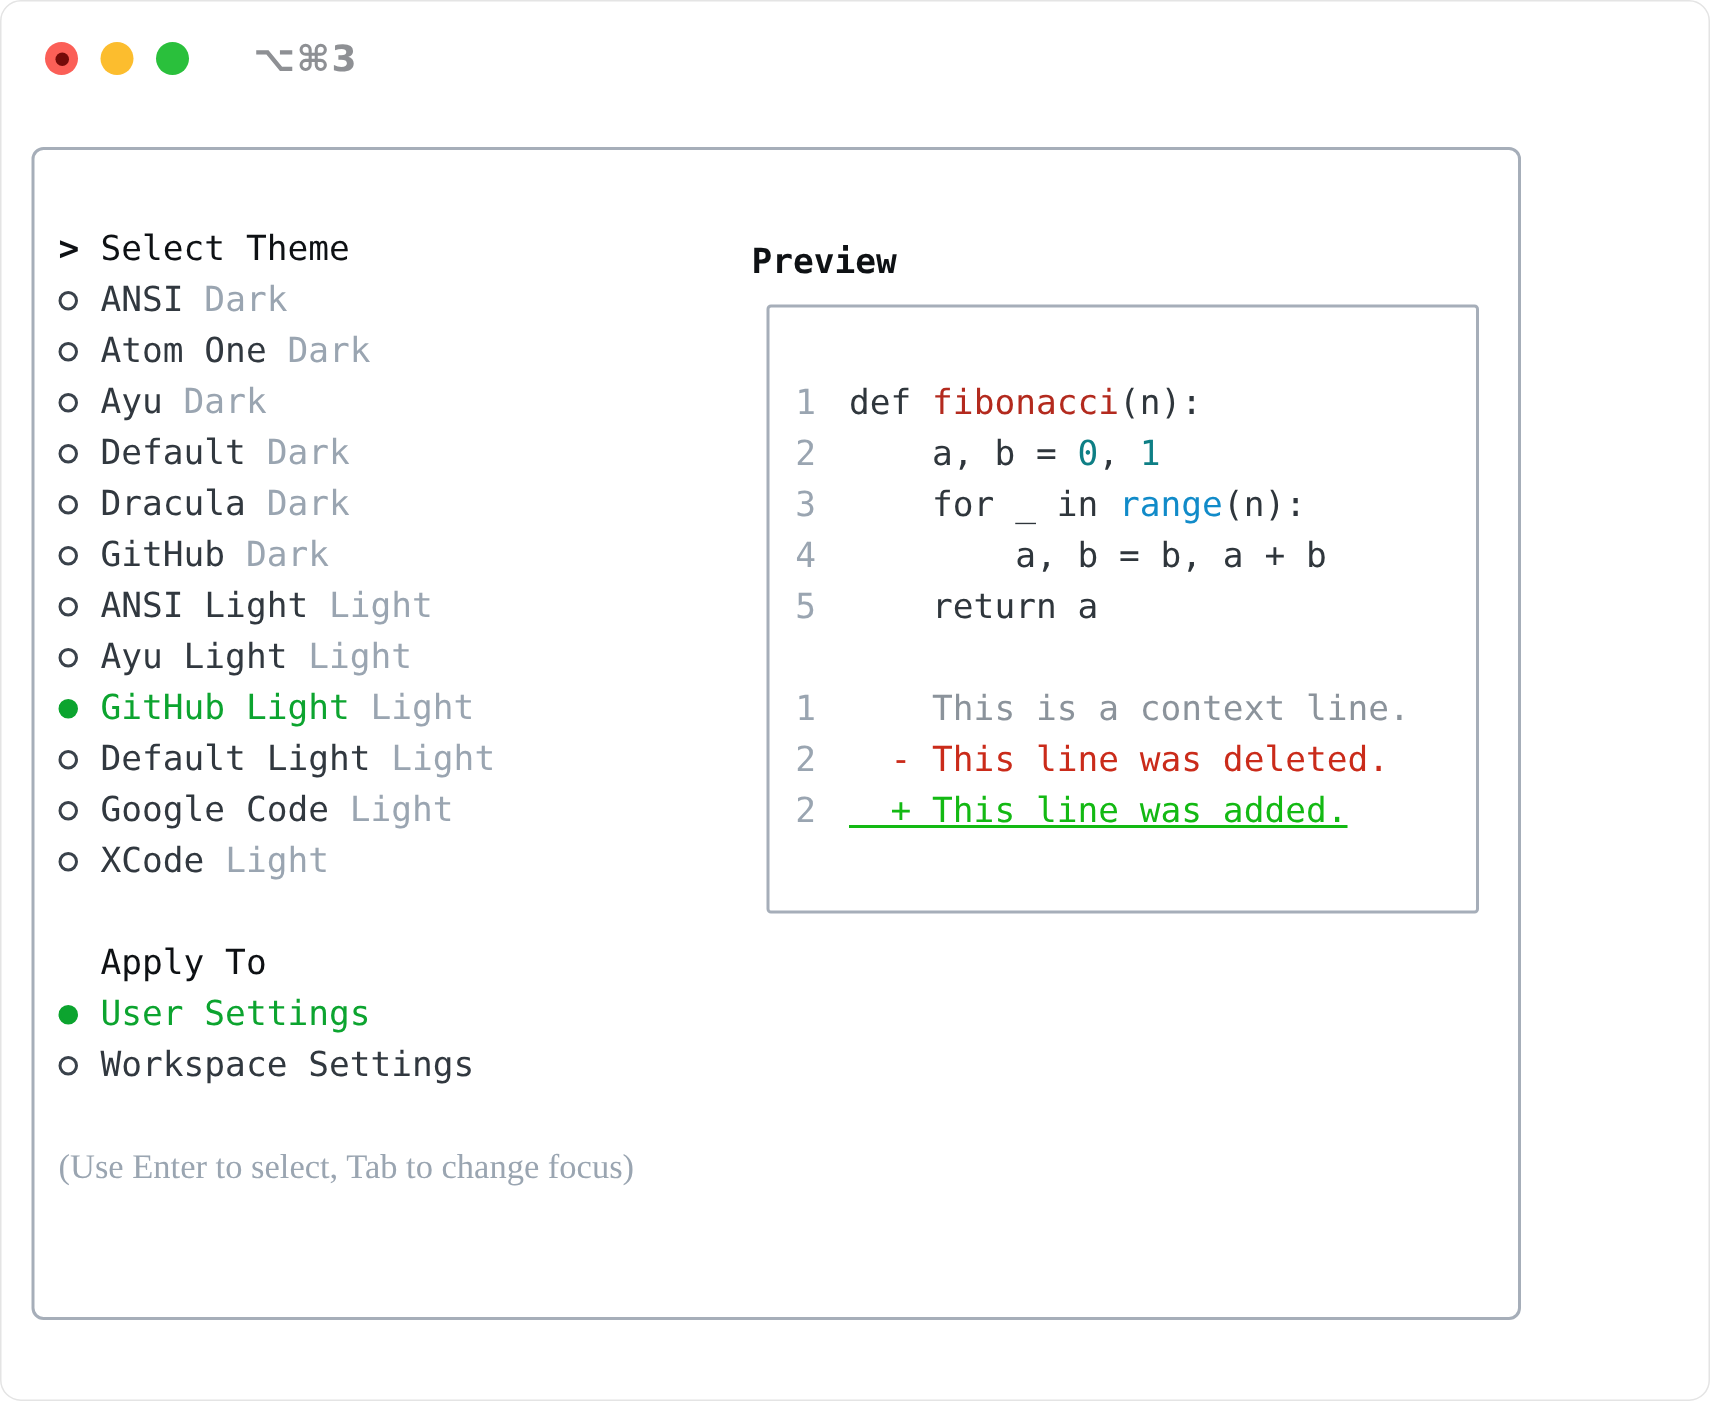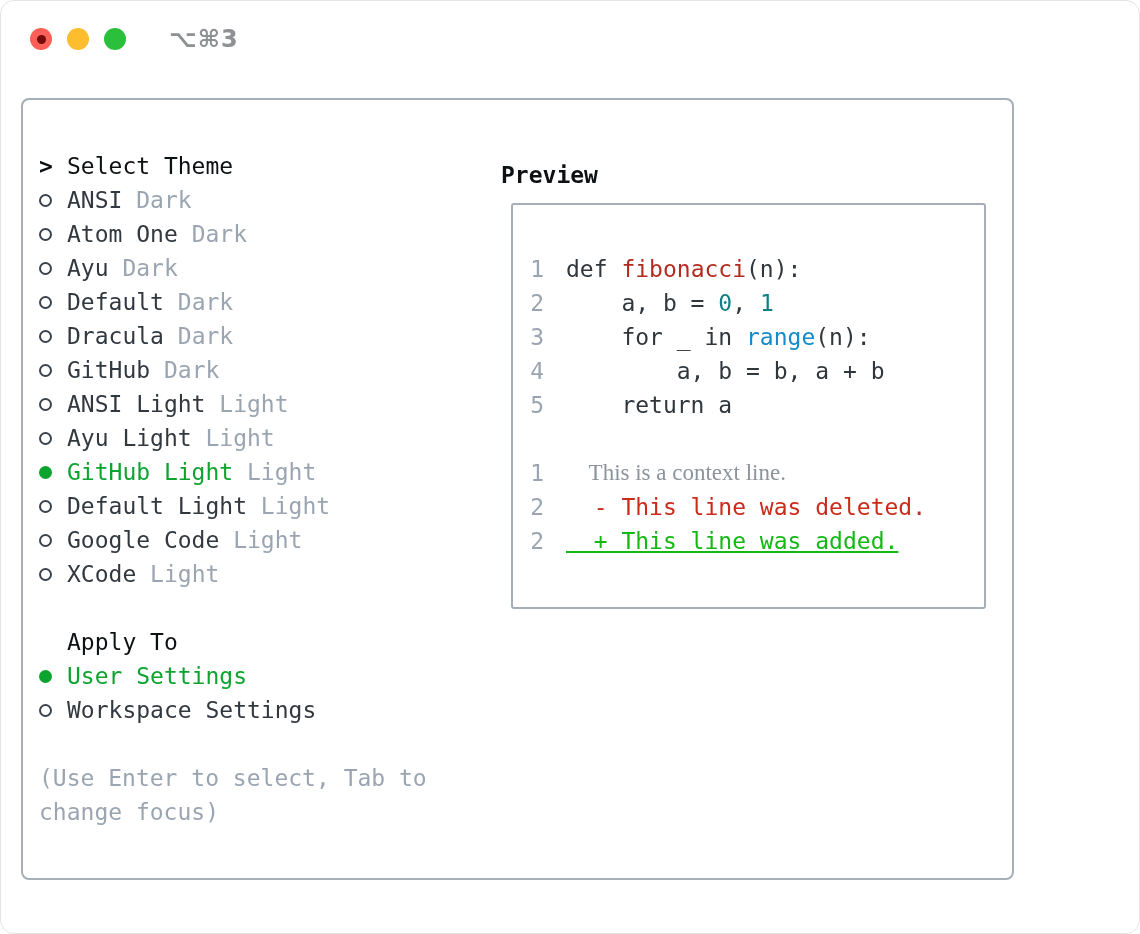--- a/index.html
+++ b/index.html
@@ -35,38 +35,38 @@
   .spacer{height:34px;}
   .bullet{flex:0 0 28px;display:flex;align-items:center;}
   .circle{width:13px;height:13px;box-sizing:border-box;border:2px solid var(--radio-ring,#3a424b);border-radius:50%;}
   .circle.sel{background:var(--green,#0ca42f);border-color:var(--green,#0ca42f);}
   .prompt{font-weight:bold;color:var(--black,#0e1114);}
   .label{color:var(--text,#31383f);white-space:pre;}
   .label.header{font-weight:normal;color:var(--black,#0e1114);}
   .label.apply-header{color:var(--black,#0e1114);text-align:center;}
   .label.selected{color:var(--green,#0ca42f);}
   .variant{color:var(--muted,#9aa5b1);}
-  .help{width:434px;font-size:23px;line-height:34px;color:var(--muted,#9aa5b1);white-space:pre-wrap;}
+  .help{width:434px;font-size:23px;line-height:34px;color:var(--muted,#9aa5b1);white-space:pre-wrap;font-family:Liberation Serif, serif;}
   
   .preview-title{
     position:absolute;left:478px;top:58px;height:34px;line-height:34px;
     font-size:23px;font-weight:bold;color:var(--black,#0e1114);
   }
   .preview-box{
     position:absolute;left:488px;top:103px;width:475px;height:406px;box-sizing:border-box;
     border:2px solid var(--panel-border,#a6aeb9);border-radius:3px;padding-top:47px;overflow:hidden;
   }
   .crow{height:34px;line-height:34px;display:flex;font-size:23px;white-space:pre;}
   .lnum{flex:none;padding-left:17px;width:14px;text-align:right;color:var(--muted,#9aa5b1);}
   .ctext{margin-left:22px;}
   .tok-code{color:var(--code,#2f363c);}
   .tok-function{color:var(--func-red,#b32a1e);}
   .tok-number{color:var(--num-teal,#0e7f85);}
   .tok-builtin{color:var(--builtin-blue,#118bc9);}
-  .diff-context{color:var(--context-gray,#8b939b);font-family:Liberation Serif, serif;}
+  .diff-context{color:var(--context-gray,#8b939b);}
   .diff-deleted{color:var(--diff-red,#ca2b1a);}
   .diff-added{color:var(--diff-green,#13b913);text-decoration:underline;}
 </style>
 </head>
 <body>
 
 <div class="window">
 
   <div class="titlebar">
     <div class="lights">

